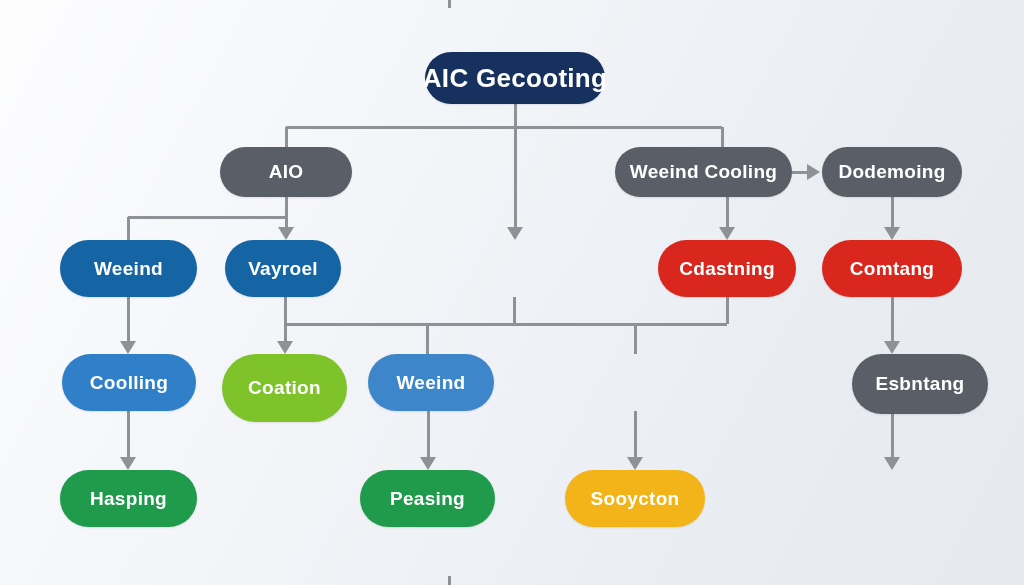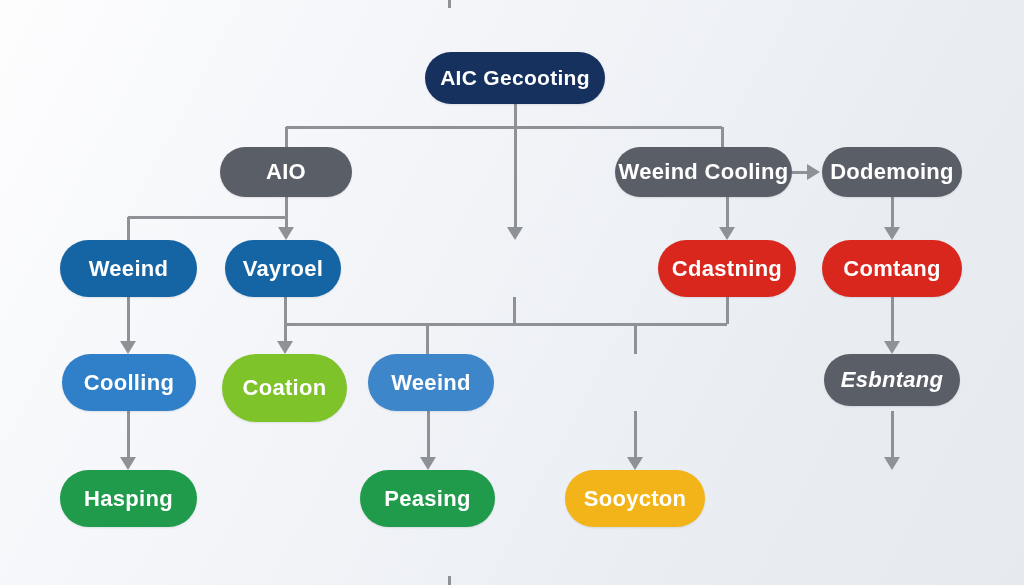--- a/index.html
+++ b/index.html
@@ -20,28 +20,28 @@
     overflow: hidden;
   }
   .node {
     position: absolute;
     display: flex;
     align-items: center;
     justify-content: center;
     border-radius: 999px;
     color: #ffffff;
     font-weight: bold;
-    font-size: 22px;
+    font-size: 19px;
     letter-spacing: 0.3px;
     white-space: nowrap;
     box-shadow: 0 1px 2px rgba(20,30,50,0.10);
     z-index: 2;
   }
   .node.root {
-    font-size: 21px;
+    font-size: 26px;
   }
   .seg {
     position: absolute;
     z-index: 1;
   }
   .arrowhead {
     position: absolute;
     width: 0;
     height: 0;
     z-index: 1;
@@ -113,21 +113,21 @@
     </div>
     <div class="node" style="left: 62px; top: 354px; width: 134px; height: 57px; background: rgb(47, 128, 200);">
       <span>Coolling</span>
     </div>
     <div class="node" style="left: 222px; top: 354px; width: 125px; height: 68px; background: rgb(126, 195, 42);">
       <span>Coation</span>
     </div>
     <div class="node" style="left: 368px; top: 354px; width: 126px; height: 57px; background: rgb(62, 134, 202);">
       <span>Weeind</span>
     </div>
-    <div class="node" style="left: 824px; top: 354px; width: 136px; height: 52px; background: rgb(90, 94, 102); font-style: italic;">
+    <div class="node" style="left: 852px; top: 354px; width: 136px; height: 60px; background: rgb(90, 94, 102);">
       <span>Esbntang</span>
     </div>
     <div class="node" style="left: 60px; top: 470px; width: 137px; height: 57px; background: rgb(31, 155, 75);">
       <span>Hasping</span>
     </div>
     <div class="node" style="left: 360px; top: 470px; width: 135px; height: 57px; background: rgb(31, 155, 75);">
       <span>Peasing</span>
     </div>
     <div class="node" style="left: 565px; top: 470px; width: 140px; height: 57px; background: rgb(242, 180, 24);">
       <span>Sooycton</span>

